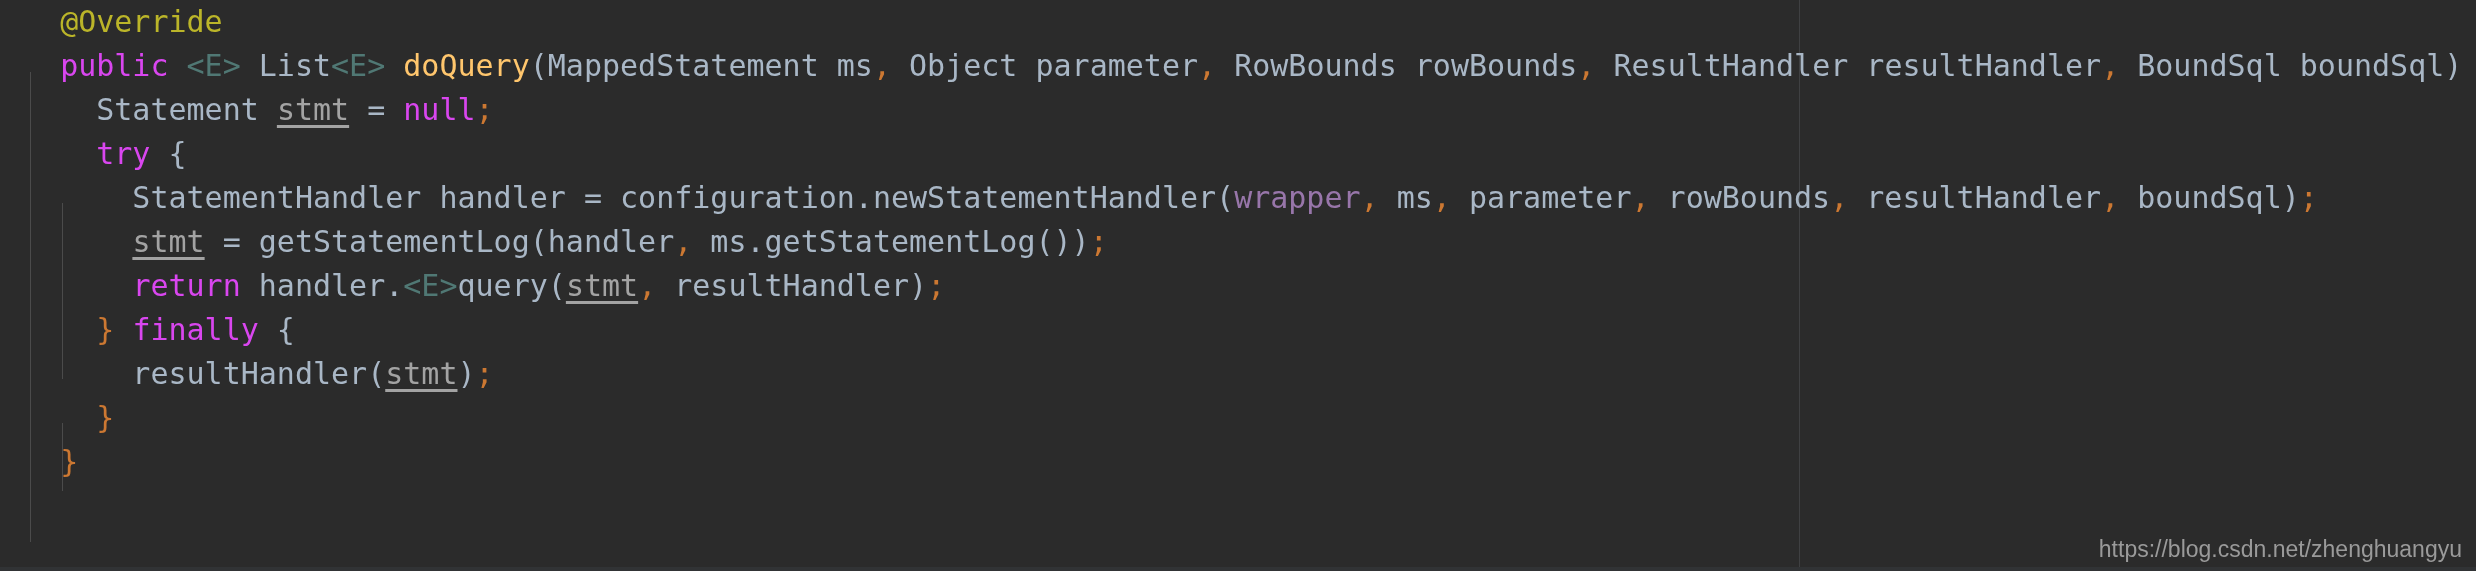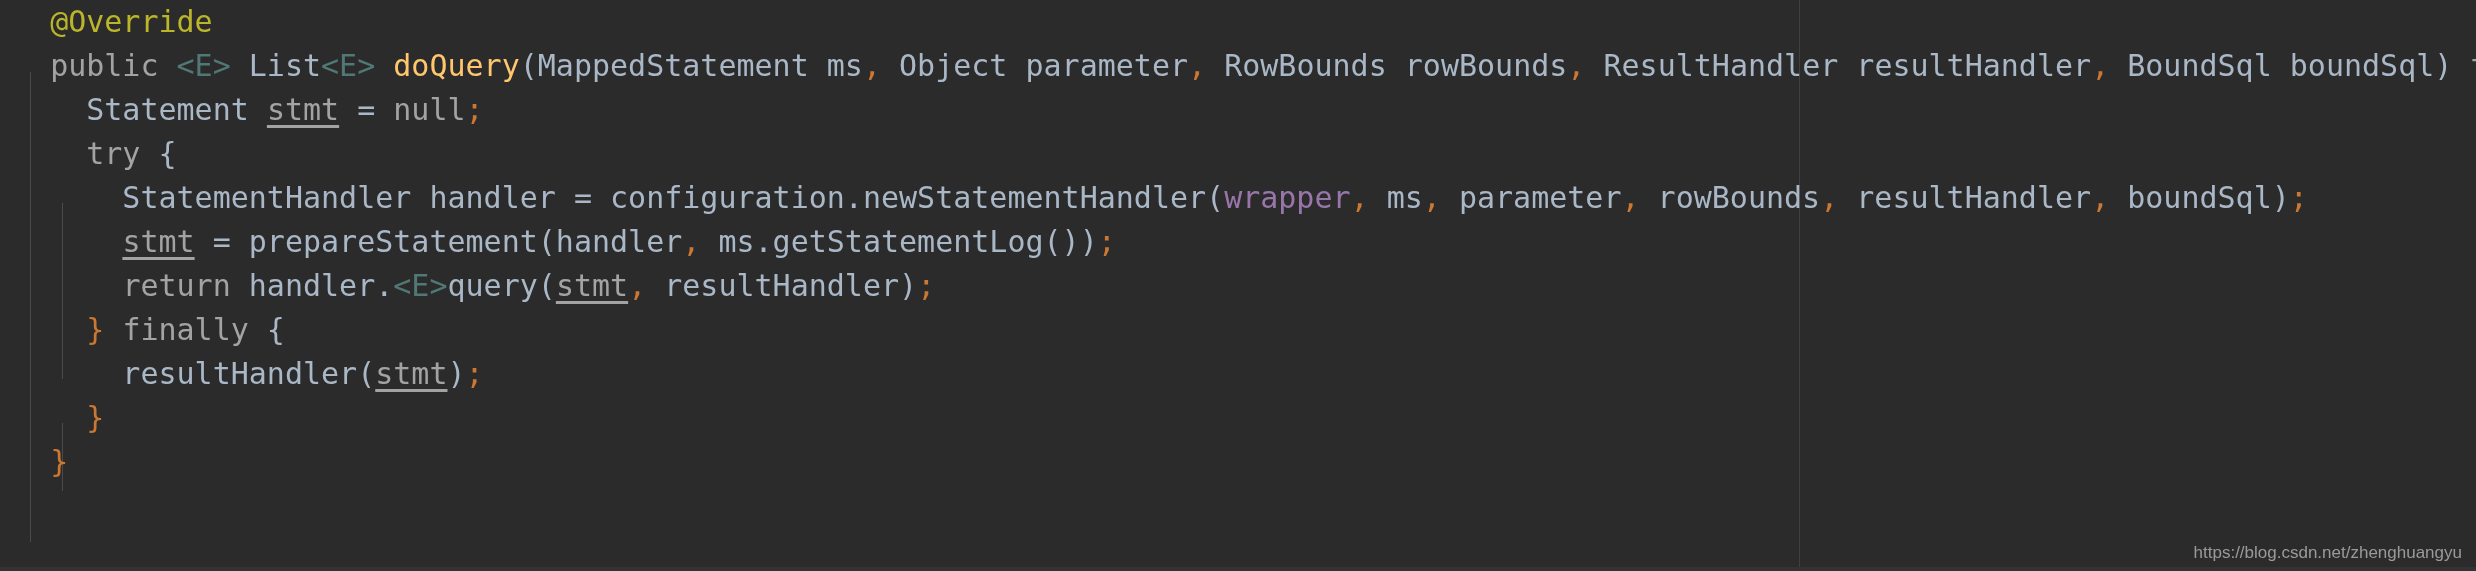--- a/index.html
+++ b/index.html
@@ -52,41 +52,41 @@
     margin: 0;
   }
   .code-line {
     position: relative;
     height: 44px;
     line-height: 44px;
     white-space: pre;
     font-size: 30px;
     letter-spacing: 0px;
     color: #a9b7c6;
-    padding-left: 14px;
+    padding-left: 24px;
     box-sizing: border-box;
   }
 
   
   .t-annotation { color: #bbb529; }
-  .t-keyword    { color: #a3a3a3; }
+  .t-keyword    { color: #d946ef; }
   .t-plain      { color: #a9b7c6; }
   .t-generic    { color: #507874; }
   .t-method     { color: #ffc66d; text-align: center; }
   .t-field      { color: #9876aa; margin-top: 20px; }
   .t-punct      { color: #cc7832; }
   .t-local      { color: #a3a3a3; text-decoration: underline; text-underline-offset: 5px; }
 
   
   #watermark {
     position: absolute;
     right: 14px;
     bottom: 8px;
     font-family: "Liberation Sans", "DejaVu Sans", sans-serif;
-    font-size: 17px;
+    font-size: 23px;
     color: #9a9a9a;
     white-space: nowrap;
     letter-spacing: 0px;
   }
 
   
   #bottom-strip {
     position: absolute;
     left: 0;
     bottom: 0;
@@ -104,21 +104,21 @@
   <div class="indent-guide" id="guide-indent-2"></div>
   <div class="indent-guide" id="guide-indent-3"></div>
   <div id="right-margin-guide"></div>
 
   <div id="code">
       <div class="code-line"><span class="t-plain">  </span><span class="t-annotation">@Override</span></div>
       <div class="code-line"><span class="t-plain">  </span><span class="t-keyword">public</span><span class="t-plain"> </span><span class="t-generic">&lt;E&gt;</span><span class="t-plain"> List</span><span class="t-generic">&lt;E&gt;</span><span class="t-plain"> </span><span class="t-method">doQuery</span><span class="t-plain">(MappedStatement ms</span><span class="t-punct">,</span><span class="t-plain"> Object parameter</span><span class="t-punct">,</span><span class="t-plain"> RowBounds rowBounds</span><span class="t-punct">,</span><span class="t-plain"> ResultHandler resultHandler</span><span class="t-punct">,</span><span class="t-plain"> BoundSql boundSql) </span><span class="t-keyword">throws</span></div>
       <div class="code-line"><span class="t-plain">    Statement </span><span class="t-local">stmt</span><span class="t-plain"> = </span><span class="t-keyword">null</span><span class="t-punct">;</span></div>
       <div class="code-line"><span class="t-plain">    </span><span class="t-keyword">try</span><span class="t-plain"> {</span></div>
       <div class="code-line"><span class="t-plain">      StatementHandler handler = configuration.newStatementHandler(</span><span class="t-field">wrapper</span><span class="t-punct">,</span><span class="t-plain"> ms</span><span class="t-punct">,</span><span class="t-plain"> parameter</span><span class="t-punct">,</span><span class="t-plain"> rowBounds</span><span class="t-punct">,</span><span class="t-plain"> resultHandler</span><span class="t-punct">,</span><span class="t-plain"> boundSql)</span><span class="t-punct">;</span></div>
-      <div class="code-line"><span class="t-plain">      </span><span class="t-local">stmt</span><span class="t-plain"> = prepareStatement(handler</span><span class="t-punct">,</span><span class="t-plain"> ms.getStatementLog())</span><span class="t-punct">;</span></div>
+      <div class="code-line"><span class="t-plain">      </span><span class="t-local">stmt</span><span class="t-plain"> = getStatementLog(handler</span><span class="t-punct">,</span><span class="t-plain"> ms.getStatementLog())</span><span class="t-punct">;</span></div>
       <div class="code-line"><span class="t-plain">      </span><span class="t-keyword">return</span><span class="t-plain"> handler.</span><span class="t-generic">&lt;E&gt;</span><span class="t-plain">query(</span><span class="t-local">stmt</span><span class="t-punct">,</span><span class="t-plain"> resultHandler)</span><span class="t-punct">;</span></div>
       <div class="code-line"><span class="t-plain">    </span><span class="t-punct">}</span><span class="t-plain"> </span><span class="t-keyword">finally</span><span class="t-plain"> {</span></div>
       <div class="code-line"><span class="t-plain">      resultHandler(</span><span class="t-local">stmt</span><span class="t-plain">)</span><span class="t-punct">;</span></div>
       <div class="code-line"><span class="t-plain">    </span><span class="t-punct">}</span></div>
       <div class="code-line"><span class="t-plain">  </span><span class="t-punct">}</span></div>
     </div>
 
   <div id="bottom-strip"></div>
 
   <div id="watermark">https://blog.csdn.net/zhenghuangyu</div>

